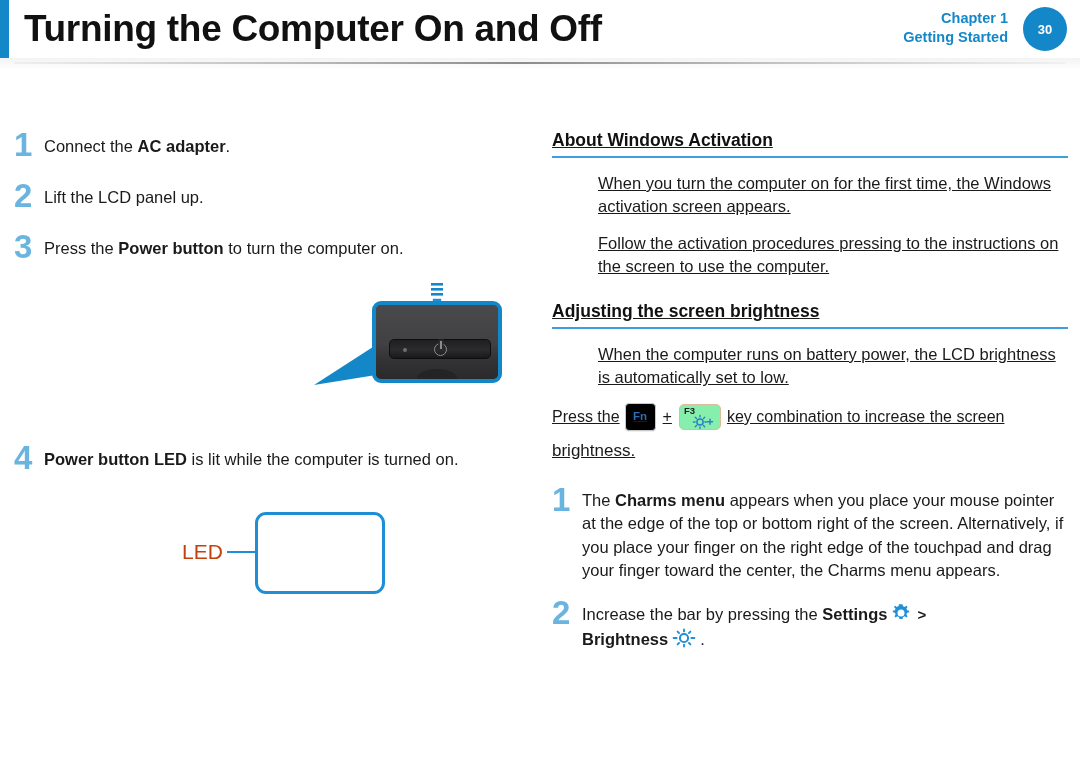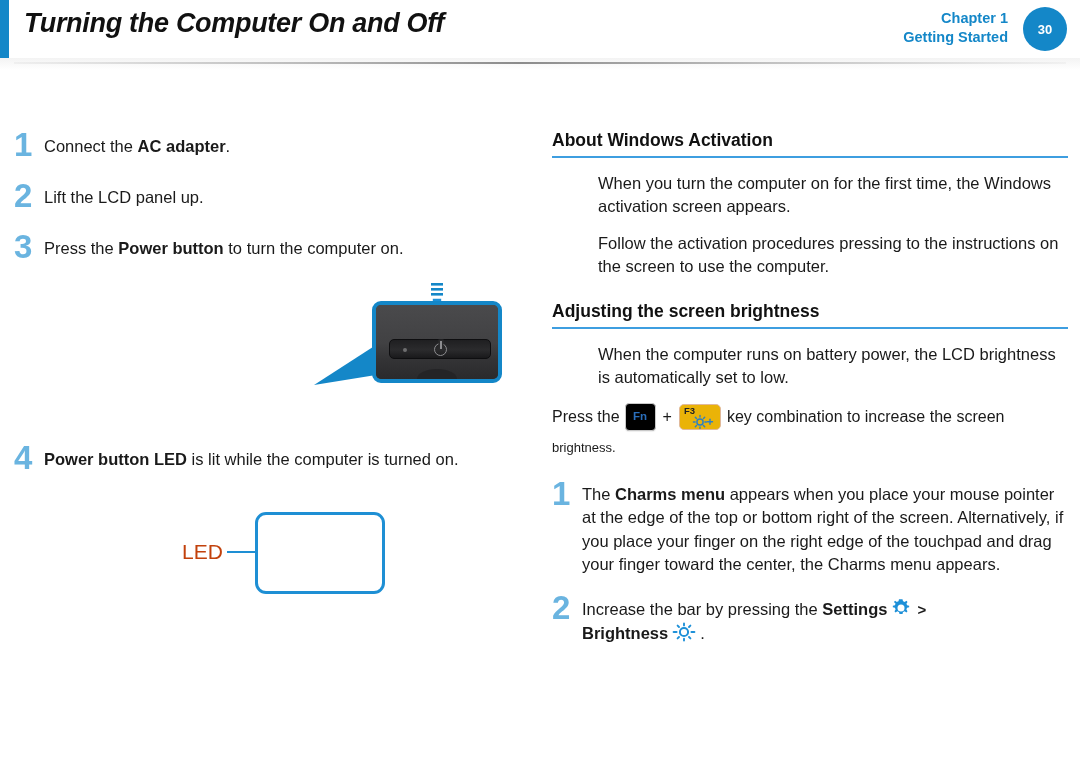--- a/index.html
+++ b/index.html
@@ -33,26 +33,25 @@
     position: absolute;
     left: 0; top: 0;
     width: 9px;
     height: 58px;
     background: #1487c8;
   }
   .page-title {
     position: absolute;
     left: 24px;
     top: 8px;
-    font-size: 27px;
+    font-size: 37px;
     font-weight: bold;
     letter-spacing: -0.3px;
     color: #111111;
     white-space: nowrap;
-    font-style: italic;
   }
   .header-gradient {
     position: absolute;
     left: 0;
     top: 58px;
     width: 1080px;
     height: 12px;
     background: linear-gradient(to bottom, #f3f3f3 0%, #ffffff 100%);
   }
   .header-rule {
@@ -280,21 +279,21 @@
     background: #3e9ee0;
     margin-bottom: 14px;
   }
   .body-par {
     font-size: 16.5px;
     line-height: 1.42;
     color: #1a1a1a;
     margin-bottom: 13px;
     margin-left: 46px;
   }
-  .section-block { margin-bottom: 22px; }
+  .section-block { margin-bottom: 22px; text-decoration: underline; }
   .keycombo-row {
     display: flex;
     align-items: center;
     flex-wrap: wrap;
     gap: 0px;
     line-height: 1.2;
   }
   .kc-text { margin: 0 5px 0 0; }
   .kc-text.after { margin: 0 0 0 6px; }
   .key-fn {
@@ -316,38 +315,38 @@
     font-size: 16px;
     color: #1a1a1a;
   }
   .key-f3 {
     position: relative;
     display: inline-block;
     width: 42px;
     height: 26px;
     border: 1px solid #e0b99b;
     border-radius: 5px;
-    background: #eab308;
+    background: #86efac;
   }
   .key-f3-label {
     position: absolute;
     left: 4px;
     top: 1px;
     font-size: 9.5px;
     font-weight: bold;
     color: #222222;
     line-height: 1;
   }
   .key-f3-sun {
     position: absolute;
     left: 12px;
     top: 9px;
   }
   .brightness-tail {
-    font-size: 13px;
+    font-size: 17px;
     line-height: 1.42;
     margin-top: 8px;
   }
 
   
   .rstep {
     display: flex;
     align-items: flex-start;
     margin-bottom: 16px;
   }

